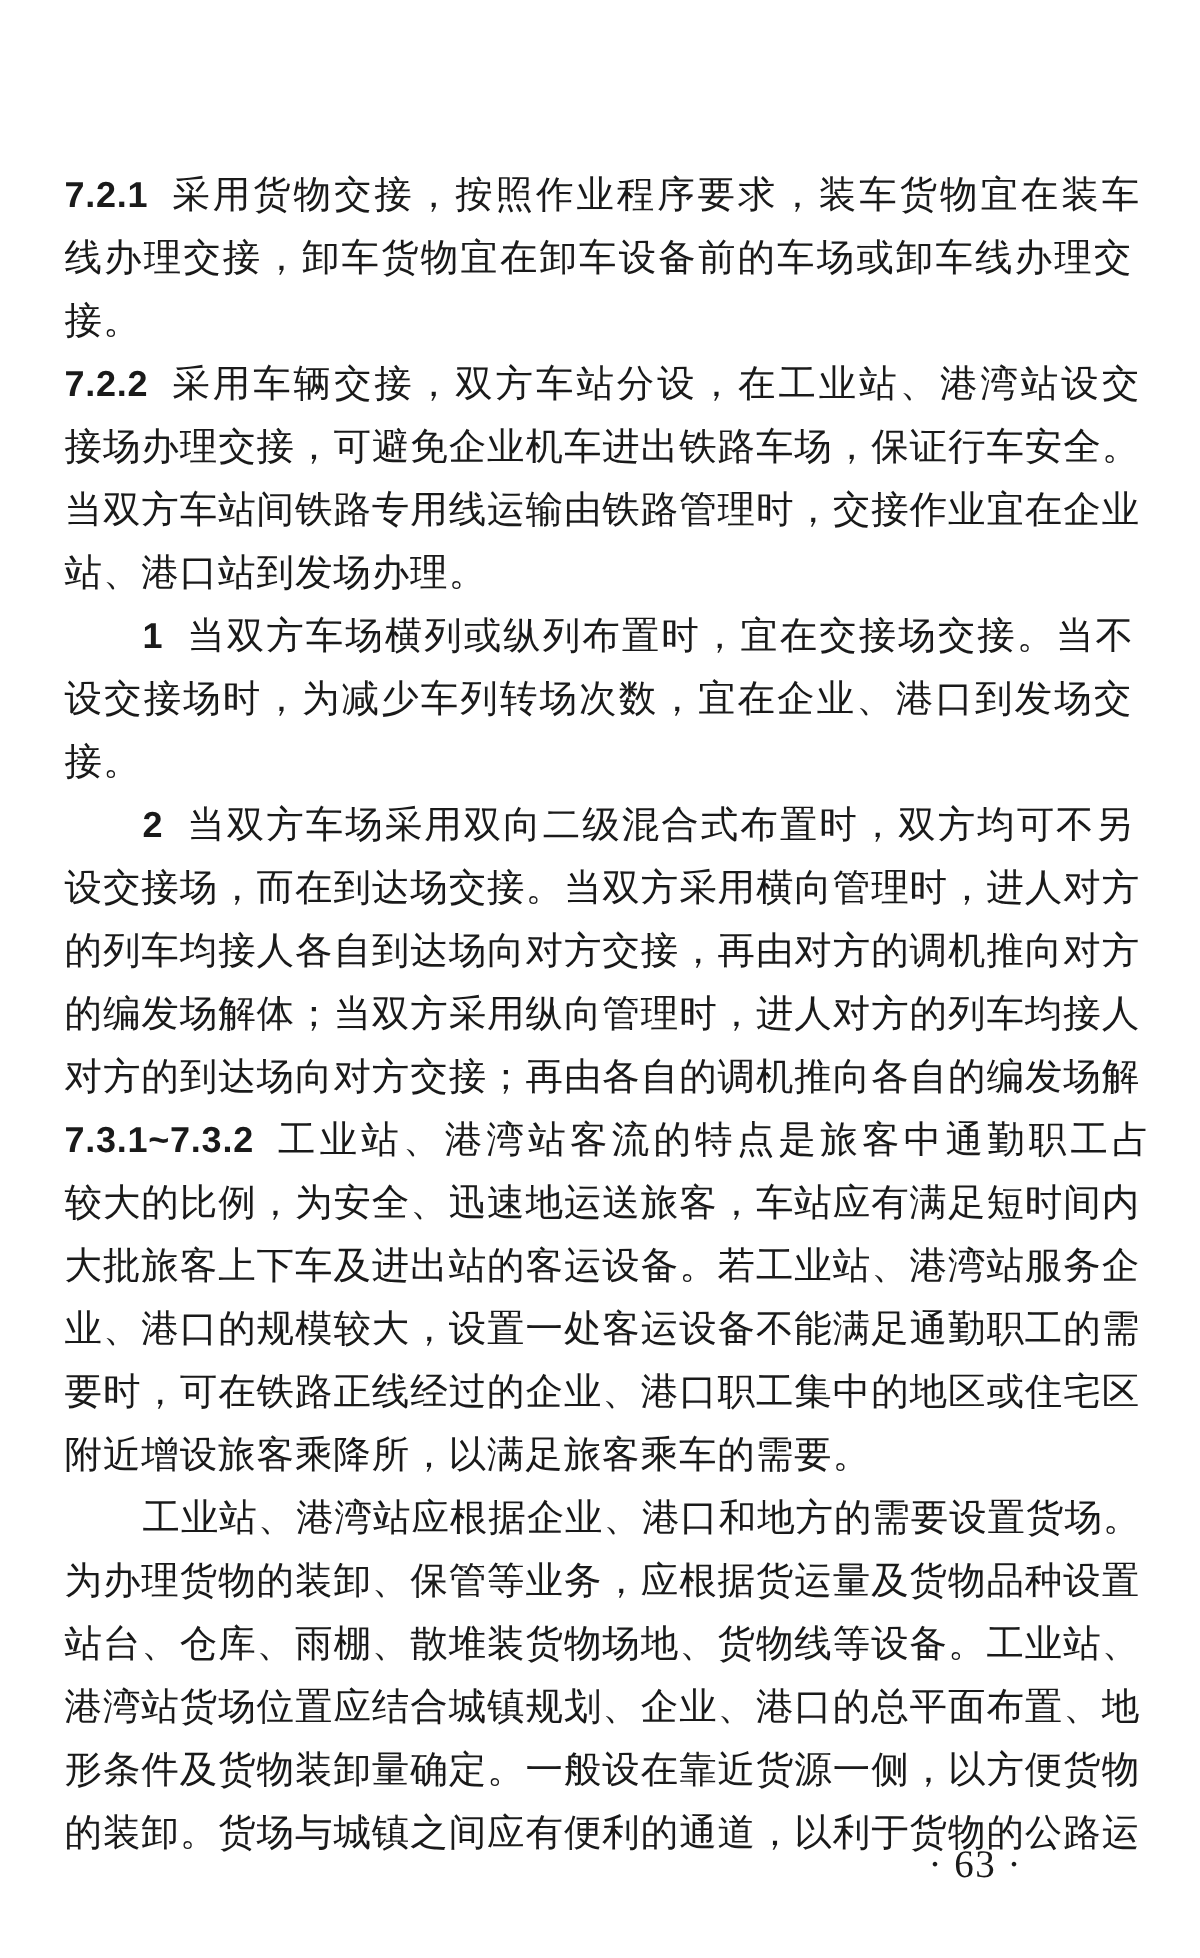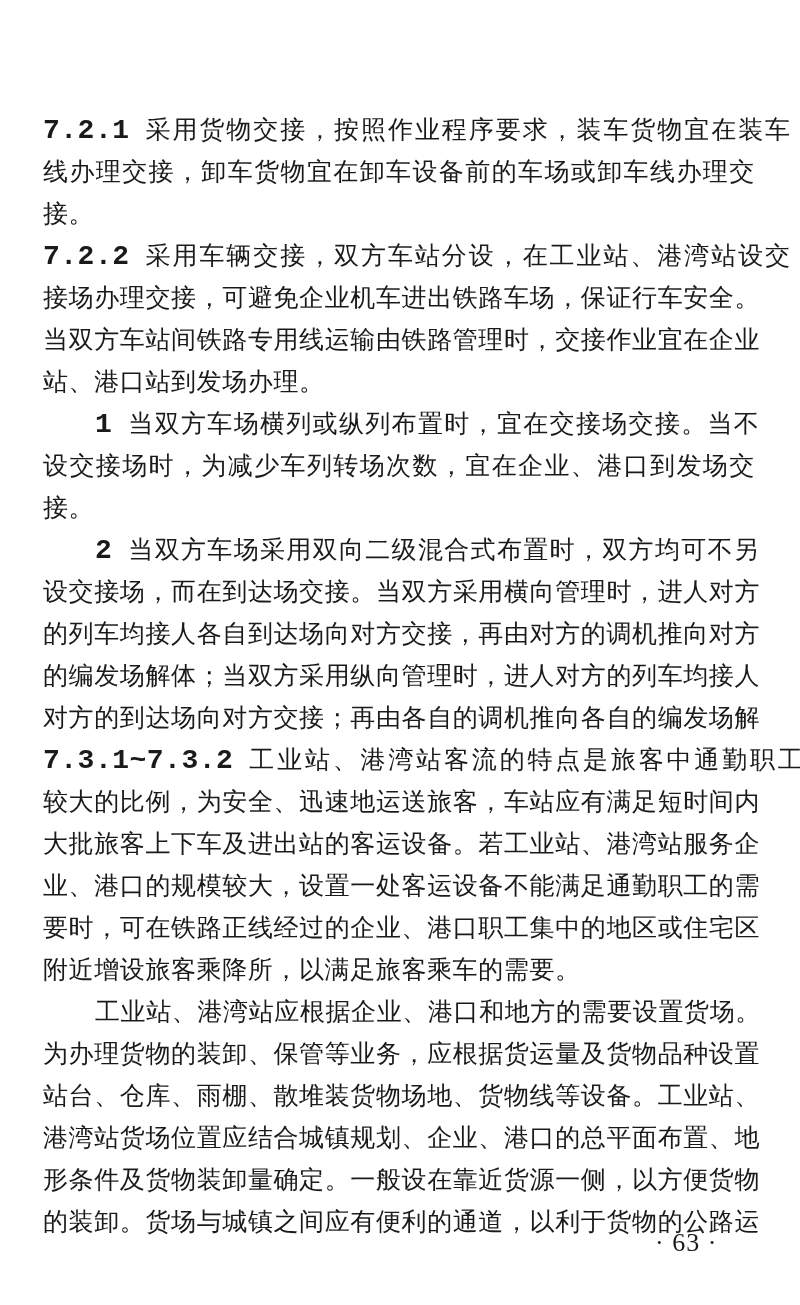--- a/index.html
+++ b/index.html
@@ -7,22 +7,22 @@
     width: 800px; height: 1305px; background: #ffffff; position: relative; overflow: hidden;
     font-family: "DejaVu Serif", "Liberation Serif", serif; color: #1a1a1a;
   }
   .page { position: absolute; left: 43px; top: 109px; width: 712px; }
   .line {
     height: 42px; line-height: 42px; font-size: 25px; white-space: nowrap;
     letter-spacing: 0.6px; text-align: justify; text-align-last: justify;
   }
   .line.last { text-align-last: left; }
   .line.indent { padding-left: 52px; }
-  .num { font-family: Liberation Mono, monospace; font-weight: bold; font-size: 28px; margin-right: 16px; letter-spacing: 0.5px; }
-  .page-number { position: absolute; left: 655px; top: 1228px; font-family: "Liberation Serif", serif; font-size: 26px; letter-spacing: 1px; }
+  .num { font-family: Liberation Sans, sans-serif; font-weight: bold; font-size: 24px; margin-right: 16px; letter-spacing: 0.5px; }
+  .page-number { position: absolute; left: 619px; top: 1228px; font-family: "Liberation Serif", serif; font-size: 26px; letter-spacing: 1px; }
 </style>
 </head>
 <body>
 
 <div class="page" id="page">
     <div>
       <div class="line"><span class="num">7.2.1</span><span style="display: inline-flex; justify-content: space-between; width: 645.5px;">
           <span>采</span>
           <span>用</span>
           <span>货</span>

